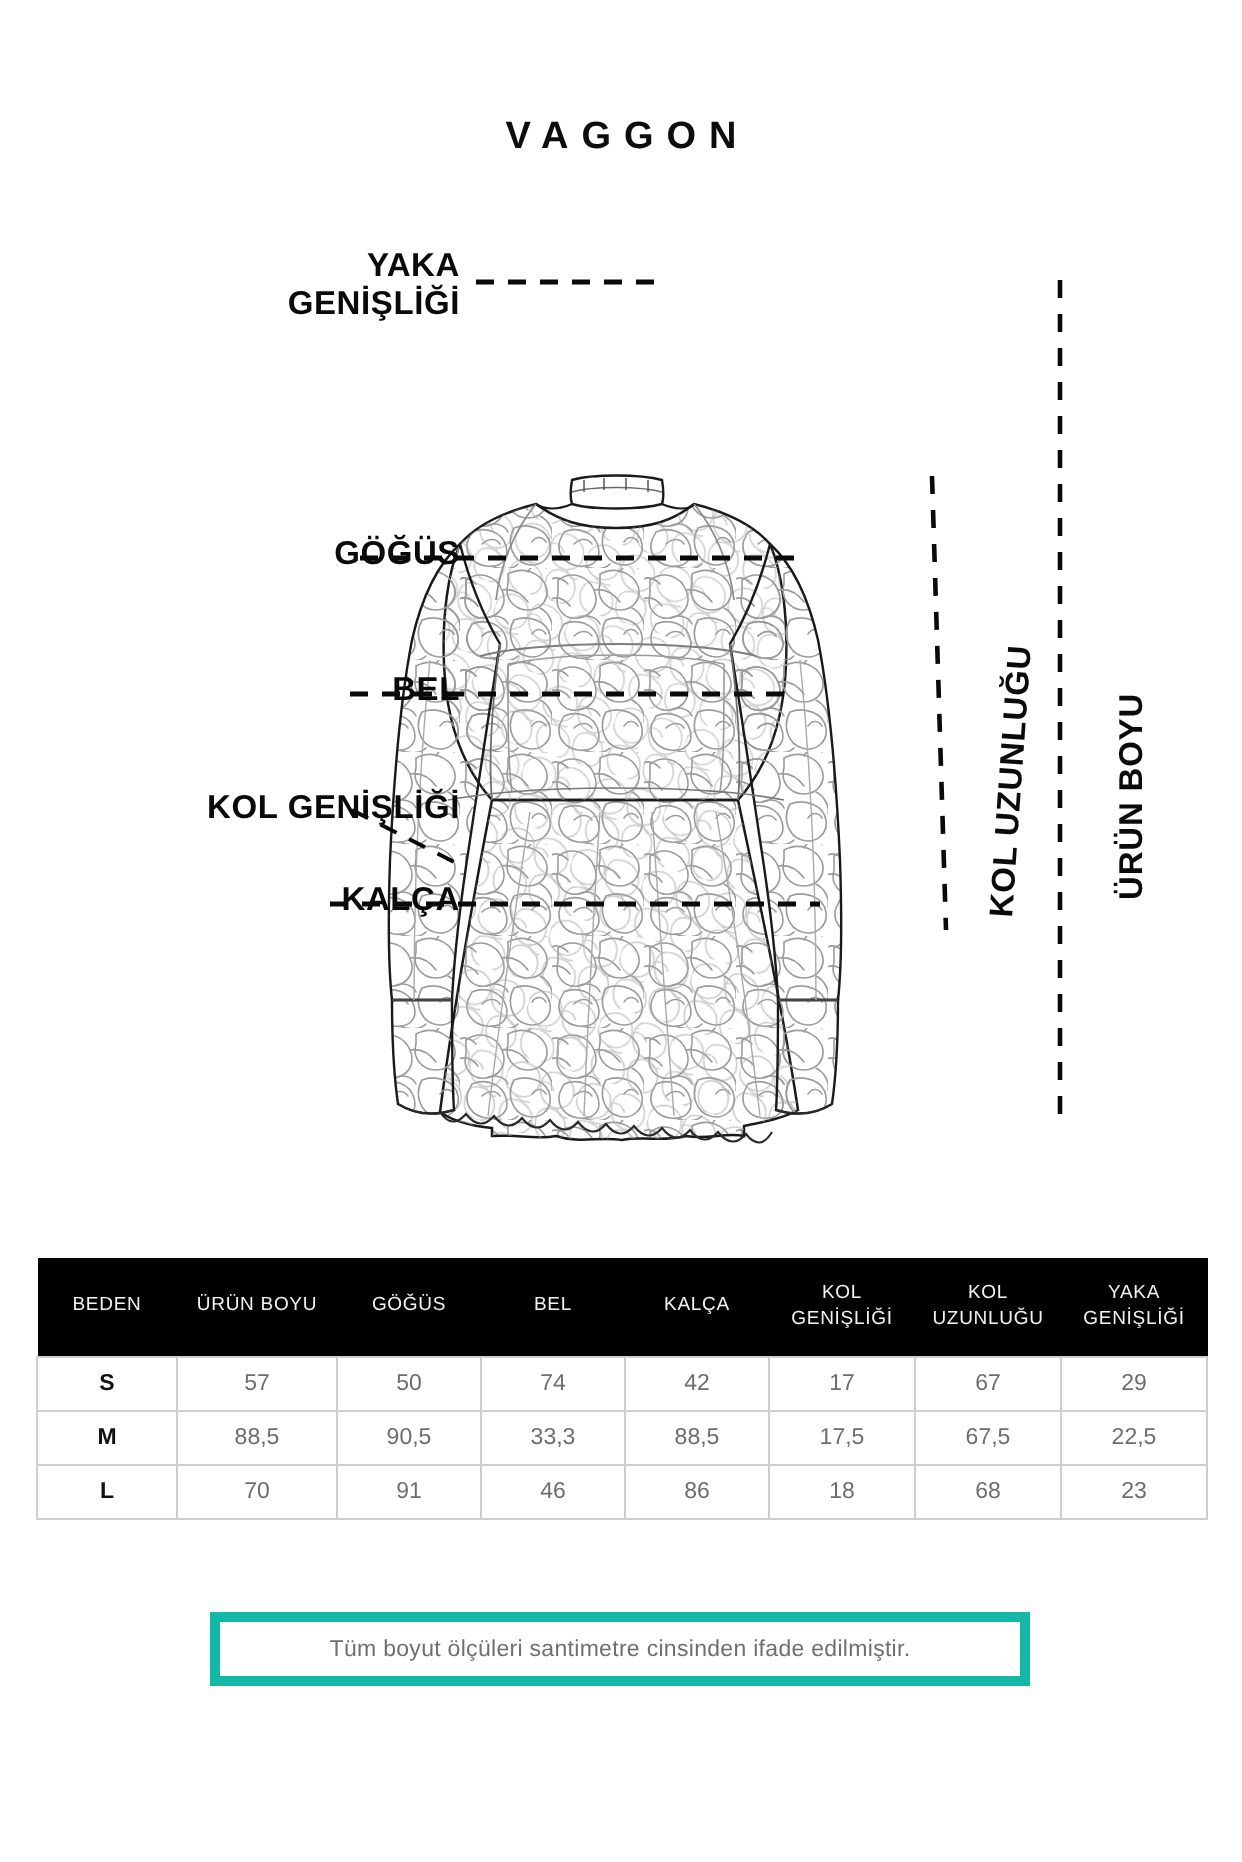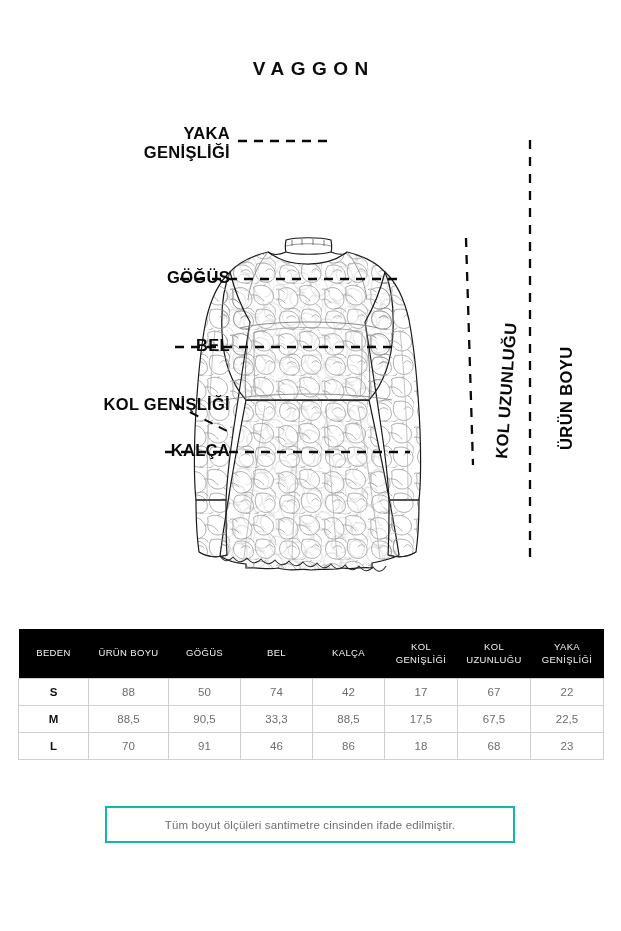--- a/index.html
+++ b/index.html
@@ -115,21 +115,21 @@
   .sizetable tr.row-last td { border-bottom: 1px solid #cfcfcf; }
 
   
   .note {
     position: absolute;
     left: 105px;
     top: 806px;
     width: 410px;
     height: 37px;
     box-sizing: border-box;
-    border: 2px solid #14b8a6;
+    border: 5px solid #14b8a6;
     display: flex;
     align-items: center;
     justify-content: center;
     font-family: "Liberation Sans", sans-serif;
     font-size: 11.5px;
     color: #6f6f6f;
     letter-spacing: 0.15px;
   }
 </style>
 </head>
@@ -336,27 +336,27 @@
 GENİŞLİĞİ</th>
       <th>KOL
 UZUNLUĞU</th>
       <th>YAKA
 GENİŞLİĞİ</th>
     </tr>
   </thead>
   <tbody>
     <tr>
       <td class="sizecell">S</td>
-      <td>88</td>
+      <td>57</td>
       <td>50</td>
       <td>74</td>
       <td>42</td>
       <td>17</td>
       <td>67</td>
-      <td>22</td>
+      <td>29</td>
     </tr>
     <tr>
       <td class="sizecell">M</td>
       <td>88,5</td>
       <td>90,5</td>
       <td>33,3</td>
       <td>88,5</td>
       <td>17,5</td>
       <td>67,5</td>
       <td>22,5</td>

